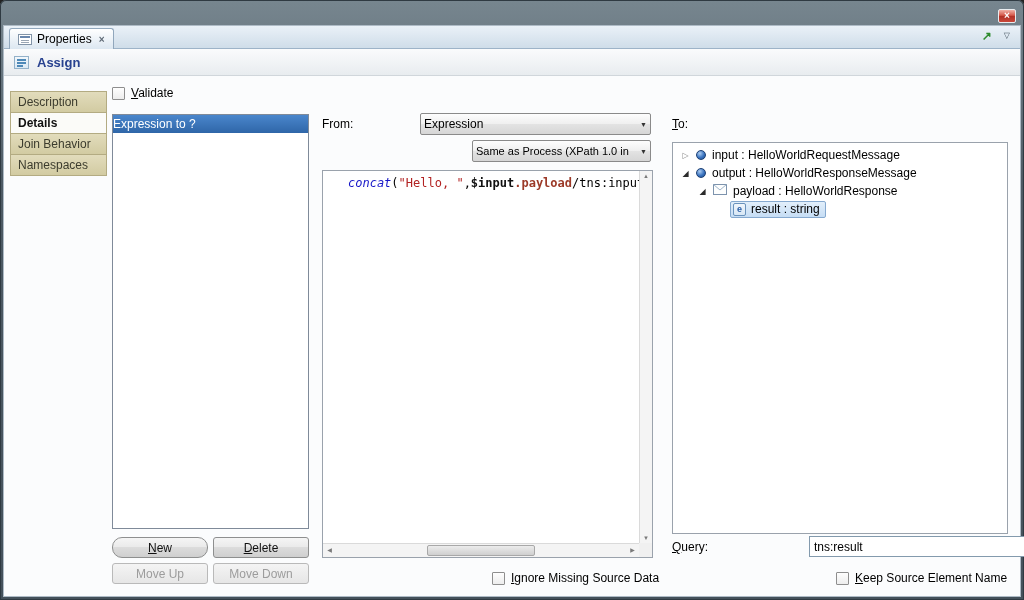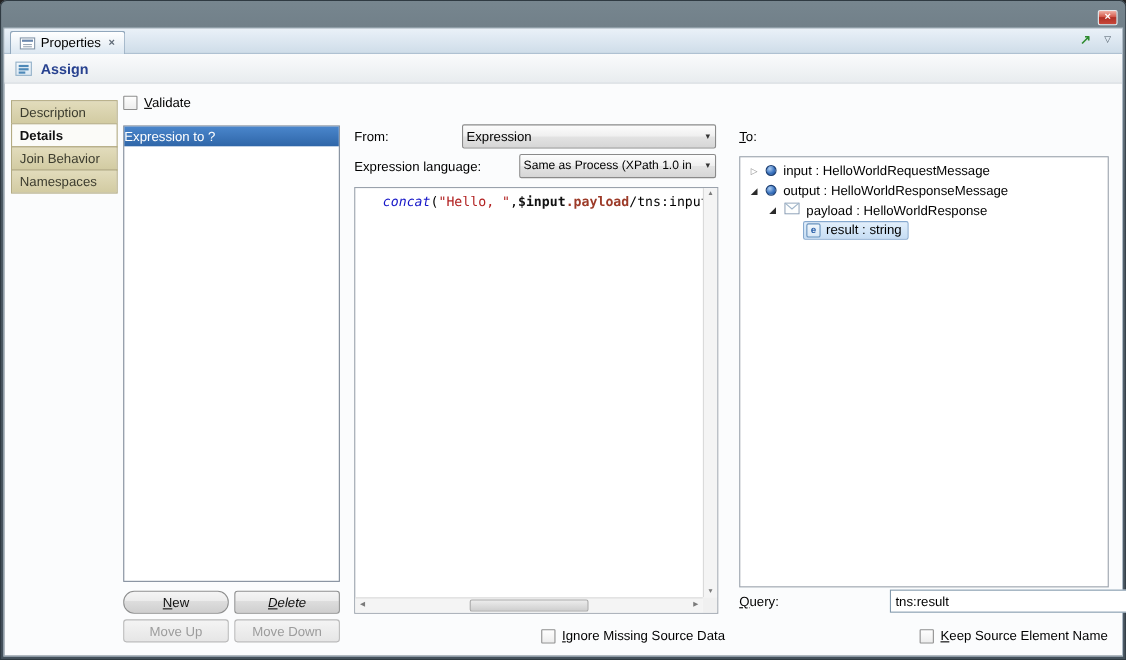--- a/index.html
+++ b/index.html
@@ -170,33 +170,32 @@
       <span class="lbl"><span class="mn">V</span><span>alidate</span></span>
     </div>
 
     <div class="listbox">
       <div class="list-row-sel">Expression to ?</div>
     </div>
 
     <div class="btn" style="left:108px; top:511px;border-radius:10px;">
       <span><span class="mn">N</span><span>ew</span></span>
     </div>
-    <div class="btn" style="left:209px; top:511px;font-style:italic;">
+    <div class="btn" style="left:209px; top:511px;">
       <span><span class="mn">D</span><span>elete</span></span>
     </div>
     <div class="btn disabled" style="left:108px; top:537px;">Move Up</div>
     <div class="btn disabled" style="left:209px; top:537px;">Move Down</div>
 
     <span class="lbl pos-lbl" style="left:318px; top:87px;">From:</span>
     <div class="combo" style="left:416px; top:87px; width:231px;">
       <span class="ctext">Expression</span>
       <span class="carrow">▼</span>
     </div>
 
-    <span class="lbl pos-lbl" style="left:318px; top:114px;">Expression language:</span>
     <div class="combo narrow" style="left:468px; top:114px; width:179px;">
       <span class="ctext">Same as Process (XPath 1.0 in</span>
       <span class="carrow">▼</span>
     </div>
 
     <div class="code-area">
       <div class="code-content"><span class="tk-function">concat</span><span class="tk-plain">(</span><span class="tk-string">"Hello, "</span><span class="tk-plain">,</span><span class="tk-variable">$input</span><span class="tk-member">.payload</span><span class="tk-plain">/tns:input</span></div>
       <div class="vscroll">
         <span class="sarrow up">▲</span>
         <span class="sarrow down">▼</span>

